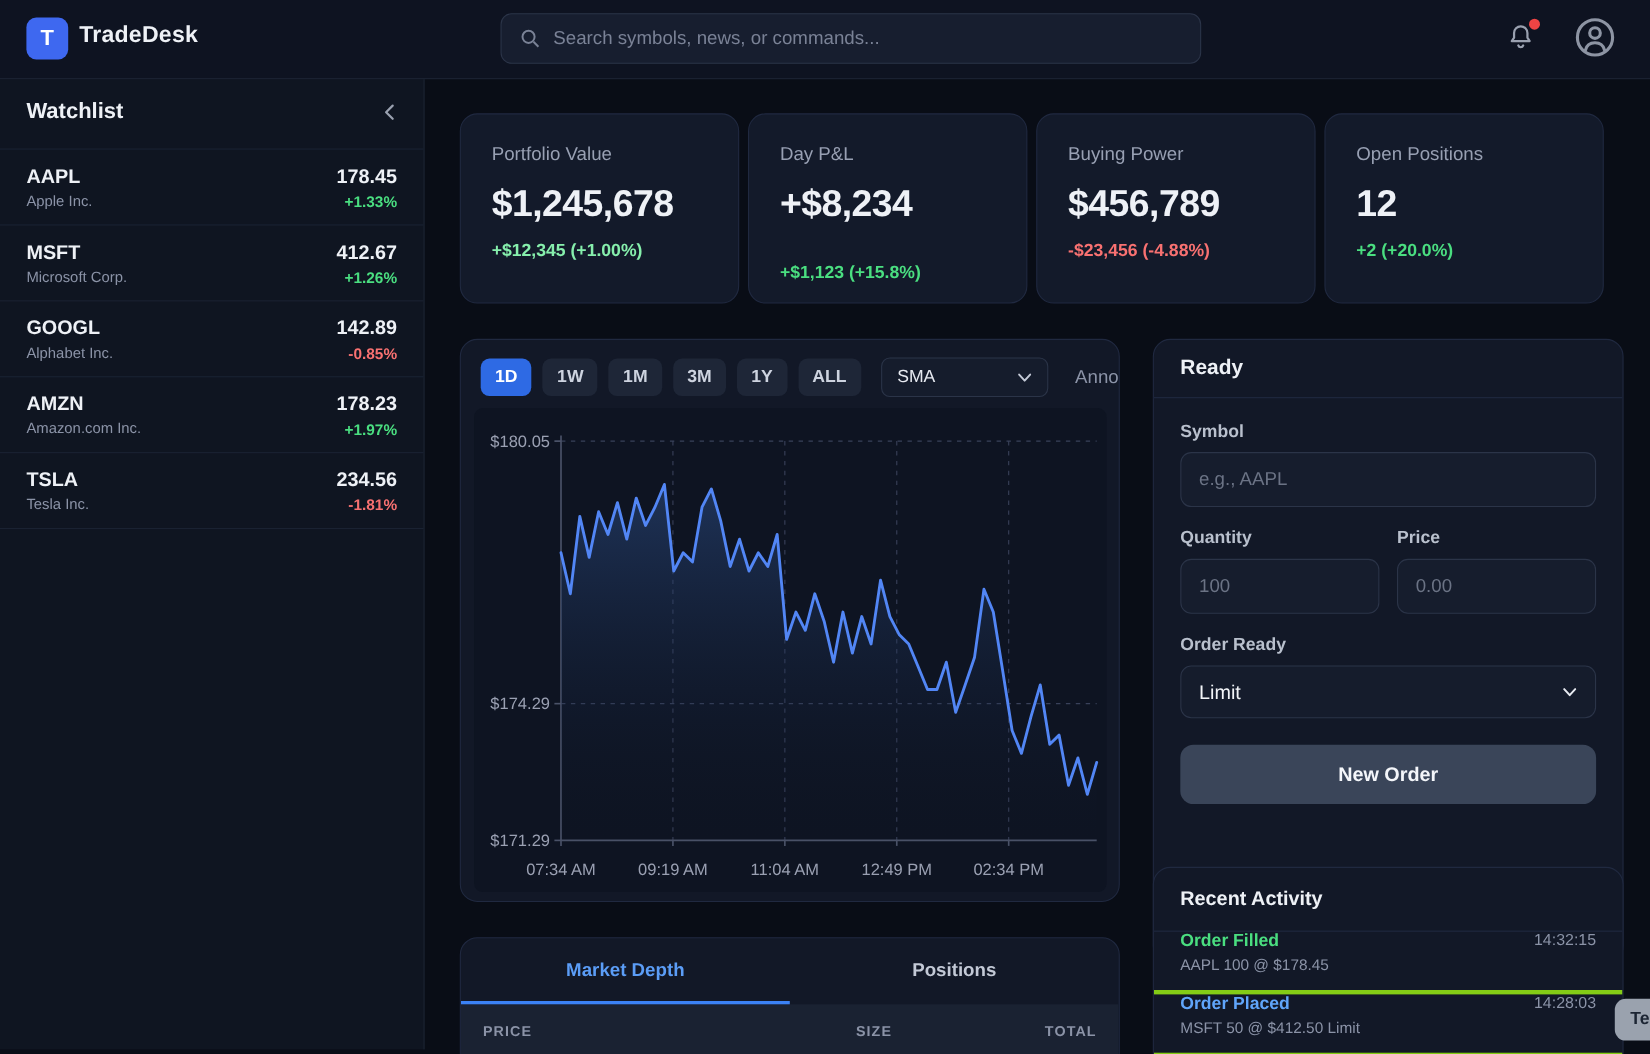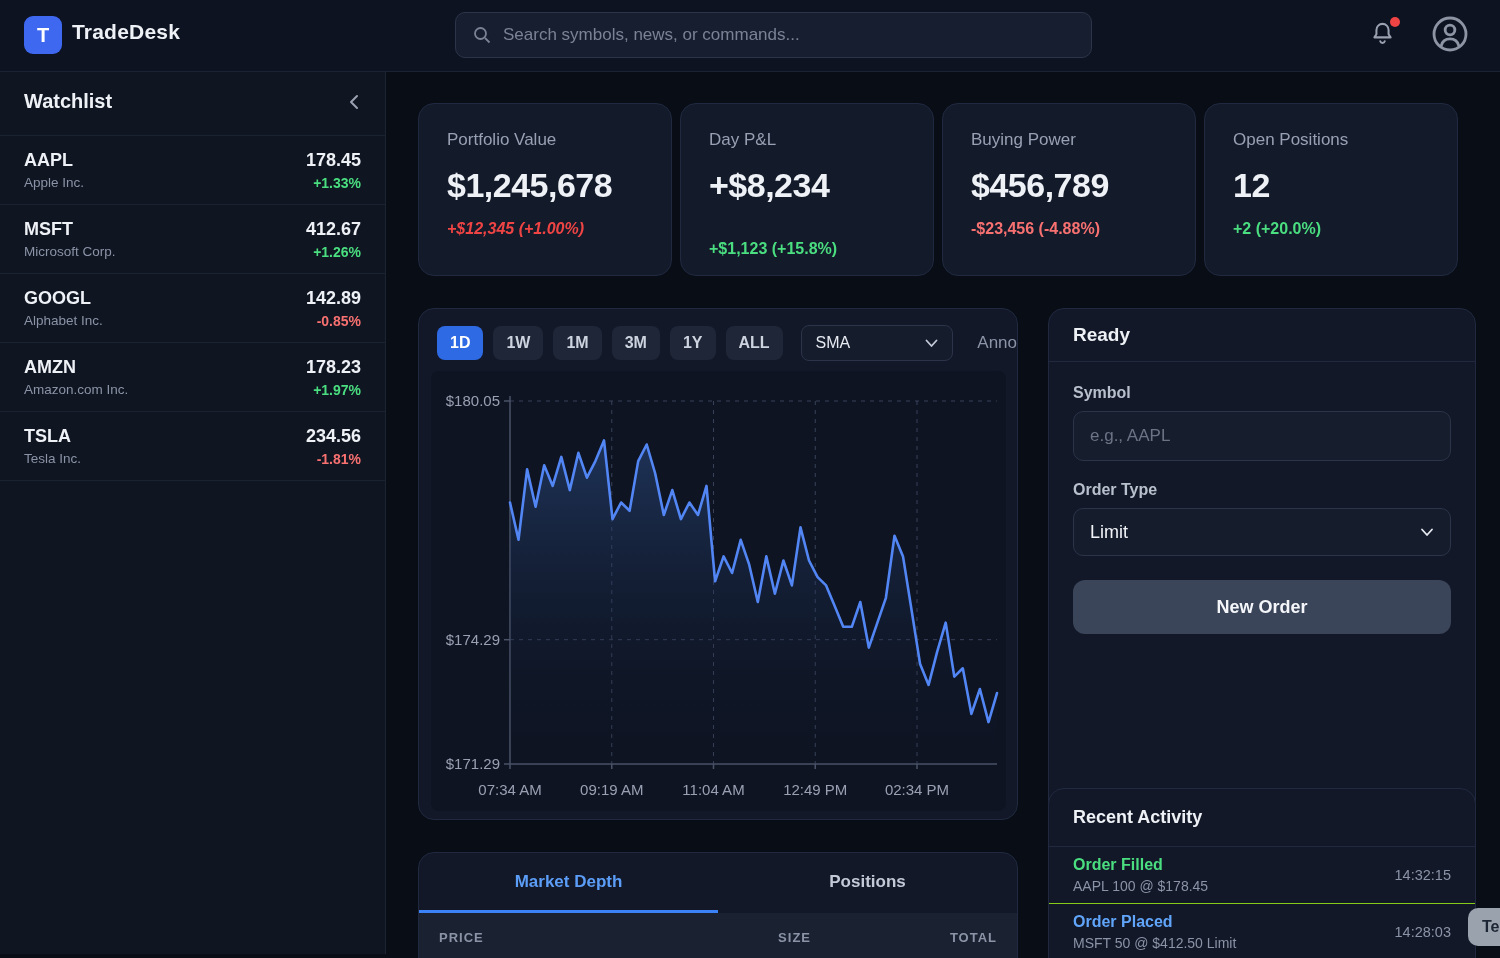--- a/index.html
+++ b/index.html
@@ -88,22 +88,22 @@
     font-size:18px; color:#f2f4f8; cursor:pointer; }
   .new-order-btn { width:100%; height:54px; margin-top:24px; border:none; border-radius:12px;
     background:#3a4559; color:#f4f6fa; font-size:18px; font-weight:bold; cursor:pointer;
     font-family:"Liberation Sans", sans-serif; }
 
   
   .activity-card { position:absolute; left:1048px; top:788px; width:428px; height:212px;
     background:#121827; border:1px solid #202940; border-radius:16px; overflow:hidden; }
   .activity-header { height:58px; display:flex; align-items:center; padding:0 24px;
     font-size:18px; font-weight:bold; border-bottom:1px solid #202940; }
-  .act-row { height:57px; display:flex; align-items:center; justify-content:space-between;
-    padding:0 24px; border-bottom:1px solid #84cc16;gap:40px; }
+  .act-row { height:57px; display:flex; justify-content:space-between;
+    padding:0 24px; border-bottom:4px solid #84cc16;gap:40px; }
   .act-title { font-size:16px; font-weight:bold; }
   .act-sub { font-size:14px; color:#8b93a7; margin-top:4px; }
   .act-time { font-size:14.5px; color:#8b93a7; }
 
   
   .toast { position:absolute; left:1468px; top:908px; height:38px; width:60px; z-index:40;
     background:#9aa2ae; border-radius:10px 0 0 10px; display:flex; align-items:center;
     padding-left:14px; font-size:16px; font-weight:bold; color:#1c2533; }
 </style>
 </head>
@@ -197,21 +197,21 @@
         <div class="wl-price">234.56</div>
          <div class="wl-pct" style="color: rgb(248, 113, 113);">-1.81%</div>
       </div>
   </div>
 </div>
 
 <div class="stats-row">
   <div class="stat-card">
     <div class="stat-label">Portfolio Value</div>
     <div class="stat-value">$1,245,678</div>
-    <div class="stat-delta" style="color: #ef4444; font-style: italic;">+$12,345 (+1.00%)</div>
+    <div class="stat-delta" style="color: #86efac;">+$12,345 (+1.00%)</div>
   </div>
   <div class="stat-card">
     <div class="stat-label">Day P&amp;L</div>
     <div class="stat-value">+$8,234</div>
     <div class="stat-delta" style="color: rgb(74, 222, 128); margin-top: 35px;">+$1,123 (+15.8%)</div>
   </div>
   <div class="stat-card">
     <div class="stat-label">Buying Power</div>
     <div class="stat-value">$456,789</div>
     <div class="stat-delta" style="color: rgb(248, 113, 113);">-$23,456 (-4.88%)</div>
@@ -287,21 +287,31 @@
     <span>SIZE</span>
     <span>TOTAL</span>
   </div>
 </div>
 
 <div class="order-card">
   <div class="order-header">Ready</div>
   <div class="order-body">
     <div class="field-label">Symbol</div>
     <input class="o-input" value="" placeholder="e.g., AAPL" style="">
-    <div class="field-label ot-label">Order Type</div>
+    <div class="two-col">
+      <div>
+        <div class="field-label">Quantity</div>
+        <input class="o-input" value="" placeholder="100" style="">
+      </div>
+      <div>
+        <div class="field-label">Price</div>
+        <input class="o-input" value="" placeholder="0.00" style="">
+      </div>
+    </div>
+    <div class="field-label ot-label">Order Ready</div>
     <div class="o-select">
       <span>Limit</span>
       <svg width="14" height="9" viewBox="0 0 13 9" fill="none" stroke="#e7eaf1" stroke-width="1.8" stroke-linecap="round" stroke-linejoin="round">
           <polyline points="1.5 1.5 6.5 7 11.5 1.5"></polyline>
         </svg>
     </div>
     <button class="new-order-btn">New Order</button>
   </div>
 </div>
 

